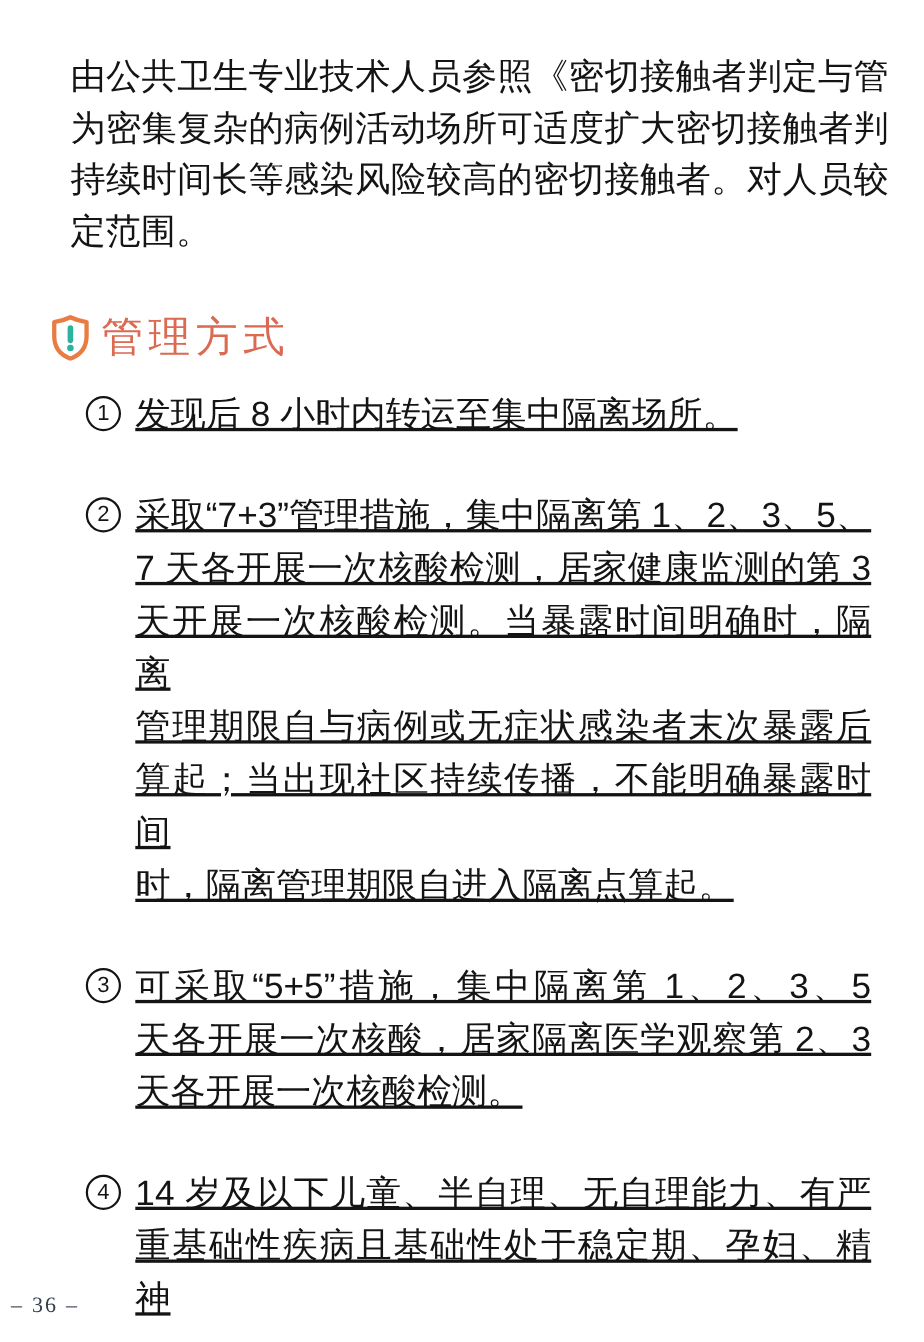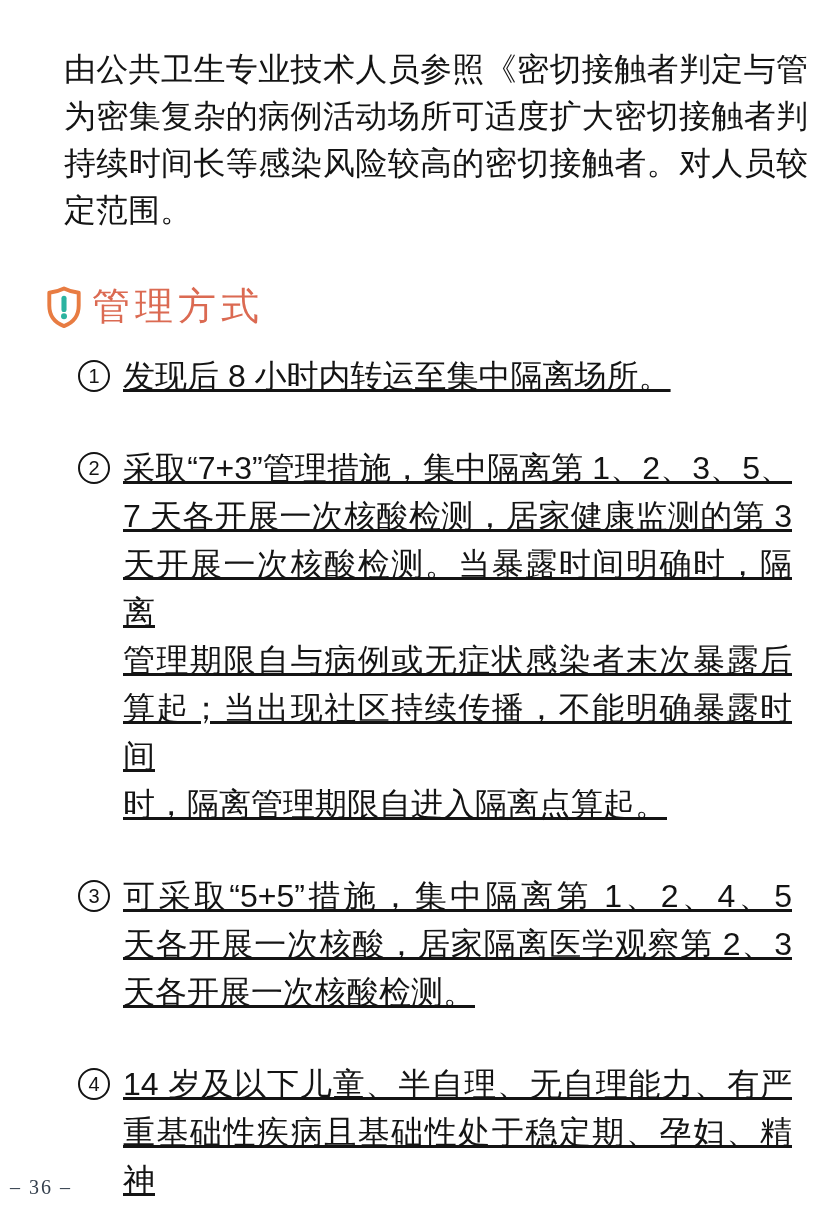--- a/index.html
+++ b/index.html
@@ -98,21 +98,21 @@
           <div class="line fill">7 天各开展一次核酸检测，居家健康监测的第 3</div>
           <div class="line fill">天开展一次核酸检测。当暴露时间明确时，隔离</div>
           <div class="line fill">管理期限自与病例或无症状感染者末次暴露后</div>
           <div class="line fill">算起；当出现社区持续传播，不能明确暴露时间</div>
           <div class="line">时，隔离管理期限自进入隔离点算起。</div>
         </div>
       </li>
       <li>
         <span class="marker">3</span>
         <div class="item-text">
-          <div class="line fill">可采取“5+5”措施，集中隔离第 1、2、4、5</div>
+          <div class="line fill">可采取“5+5”措施，集中隔离第 1、2、3、5</div>
           <div class="line fill">天各开展一次核酸，居家隔离医学观察第 2、3</div>
           <div class="line">天各开展一次核酸检测。</div>
         </div>
       </li>
       <li>
         <span class="marker">4</span>
         <div class="item-text">
           <div class="line fill">14 岁及以下儿童、半自理、无自理能力、有严</div>
           <div class="line fill">重基础性疾病且基础性处于稳定期、孕妇、精神</div>
         </div>

